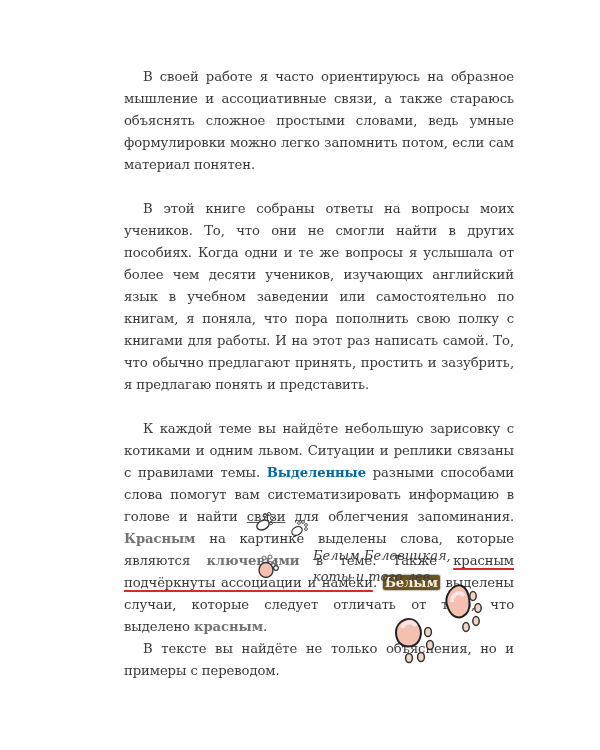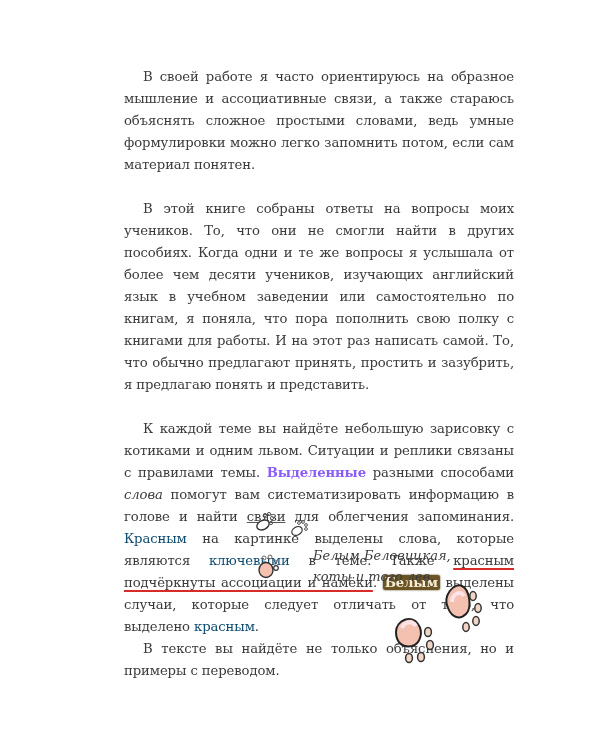--- a/index.html
+++ b/index.html
@@ -10,24 +10,24 @@
   }
   .page {
     position: absolute; left: 124px; top: 66px; width: 390px;
     font-size: 13.2px; line-height: 22px;
     text-align: justify; text-align-last: left;
     letter-spacing: -0.1px;
     word-spacing: 0px;
   }
   .para { margin: 0; text-indent: 19px; }
   .gap { height: 22px; }
-  .bold { font-weight: bold; color: #8b5cf6; }
-  .ital { font-style: italic; }
+  .bold { font-weight: bold; color: #0369a1; }
+  .ital { }
   .uline { text-decoration: underline; text-decoration-color: #555; }
-  .red { color: #0c4a6e; }
+  .red { color: #737373; font-weight: bold; }
   .red-uline { text-decoration: underline; text-decoration-color: #d92a2a; text-decoration-thickness: 2px; text-underline-offset: 3px; }
   .white-hl {
     background: #6b5424; color: #f5ecd8; font-weight: bold; padding: 0 2px; border-radius: 2px;
     box-shadow: 0 0 2px #4a3a14;
   }
   .signature {
     position: absolute; left: 313px; top: 545px;
     font-style: italic; font-size: 13px; line-height: 21px; color: #3a3a3a;
   }
   .paw { position: absolute; }

